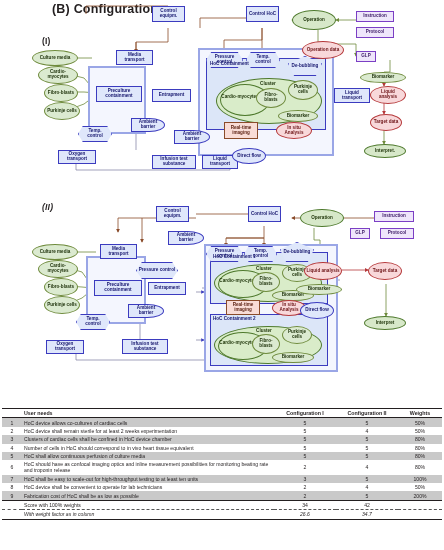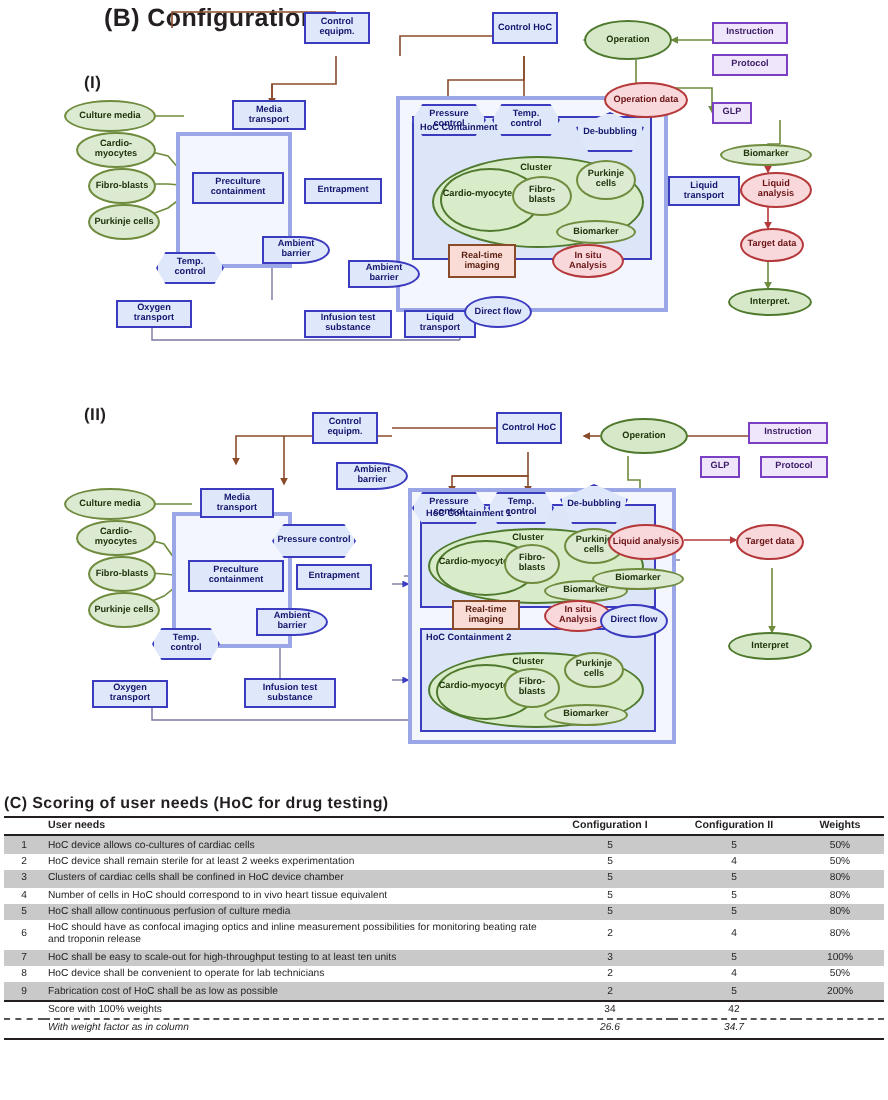--- a/index.html
+++ b/index.html
@@ -2,21 +2,21 @@
 <html><head>
 <meta charset="utf-8">
 <style>
   html,body{margin:0;padding:0;background:#ffffff;}
   body{width:444px;height:550px;overflow:hidden;font-family:"Liberation Sans",sans-serif;color:#231f20;}
   #root{position:relative;width:444px;height:550px;}
 
   .hdr{position:absolute;font-weight:bold;font-size:11px;letter-spacing:.2px;}
   #title-b{left:52px;top:2px;font-size:12.5px;}
   #label-I{left:42px;top:36px;font-size:8.5px;font-weight:bold;}
-  #label-II{left:42px;top:202px;font-size:8.5px;font-weight:bold;}
+  #label-II{left:42px;top:202px;font-size:8.5px;font-weight:bold;font-style:italic;}
   #title-c{left:2px;top:397px;font-size:8px;font-weight:bold;}
 
   
   .n{position:absolute;box-sizing:border-box;display:flex;align-items:center;justify-content:center;
      text-align:center;font-size:4.6px;font-weight:bold;line-height:1.06;padding:0 1px;}
   .rect{border:1.1px solid #3b3bbf;background:#dfe7fb;color:#16166e;}
   .rect-pur{border:1.2px solid #7b3fc4;background:#efe6fb;color:#3c1a66;}
   .ell-grn{border:1.1px solid #6f8b3d;background:#dbead0;color:#20340d;border-radius:50%;}
   .ell-red{border:1.1px solid #b5383a;background:#f8d8da;color:#6d1417;border-radius:50%;}
   .ell-blu{border:1.1px solid #3b3bbf;background:#dfe7fb;color:#16166e;border-radius:50%;}
@@ -52,21 +52,20 @@
   #tbl tbody tr:last-child td{border-bottom:1.4px solid #231f20;}
 </style>
 </head>
 <body>
 
 <div id="root">
 
   <div class="hdr" id="title-b">(B) Configurations</div>
   <div class="hdr" id="label-I">(I)</div>
   <div class="hdr" id="label-II">(II)</div>
-  <div class="hdr" id="title-c">(C) Scoring of user needs (HoC for drug testing)</div>
 
   <svg class="wires" viewBox="0 0 444 400">
     <defs>
       <marker id="ar-br" markerWidth="5" markerHeight="5" refX="4" refY="2.5" orient="auto">
         <path d="M0,0 L5,2.5 L0,5 z" fill="#8a4b2a"></path>
       </marker>
       <marker id="ar-bl" markerWidth="5" markerHeight="5" refX="4" refY="2.5" orient="auto">
         <path d="M0,0 L5,2.5 L0,5 z" fill="#3b3bbf"></path>
       </marker>
       <marker id="ar-gr" markerWidth="5" markerHeight="5" refX="4" refY="2.5" orient="auto">

